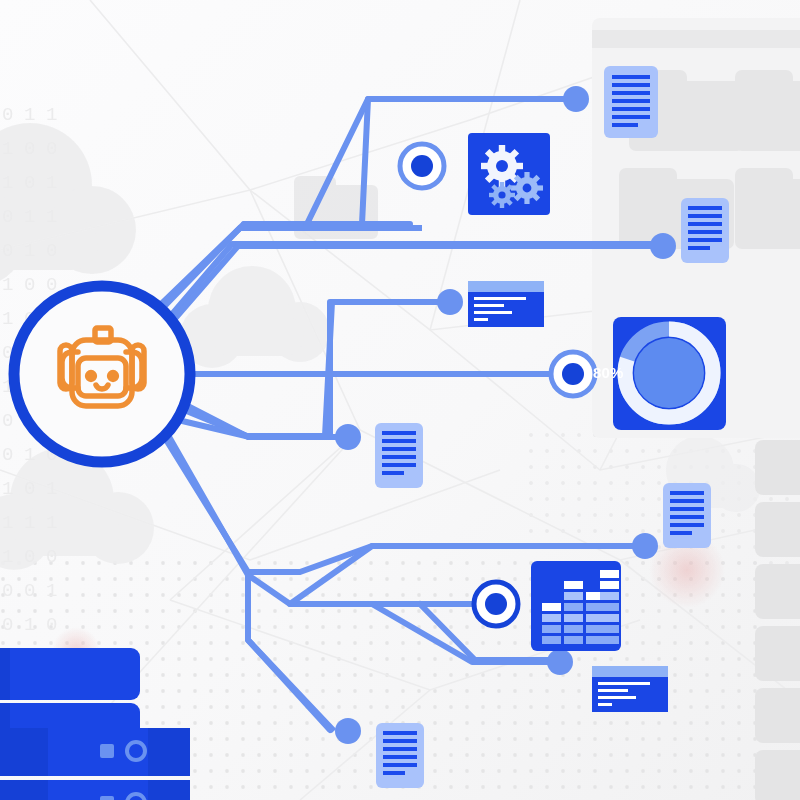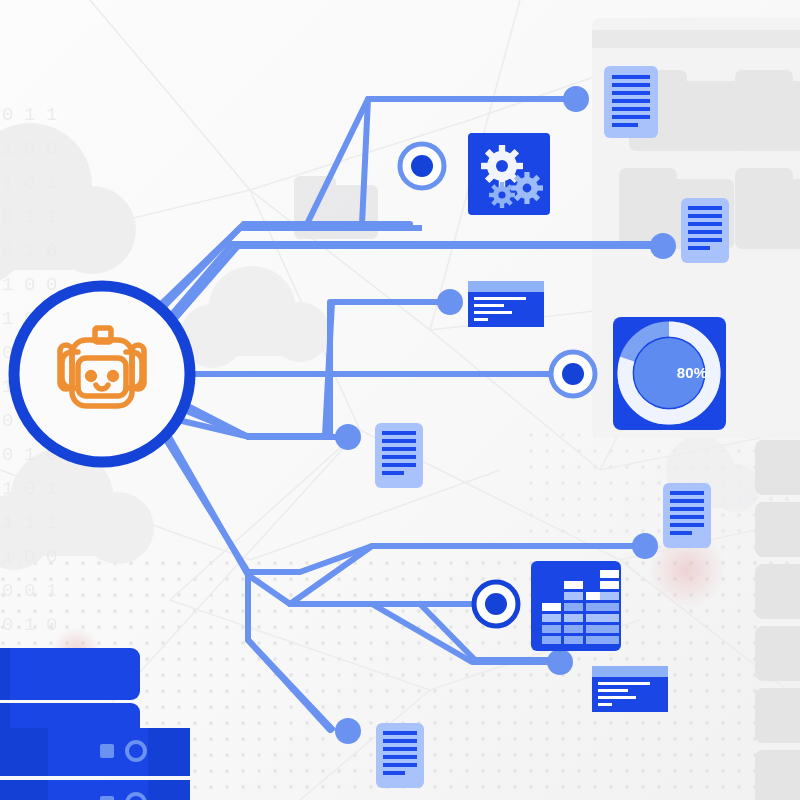--- a/index.html
+++ b/index.html
@@ -433,21 +433,21 @@
       <rect x="592" y="666" width="76" height="11" fill="#8fb2f6"></rect>
       <g fill="#ffffff">
         <rect x="598" y="682" width="52" height="3"></rect>
         <rect x="598" y="689" width="30" height="3"></rect>
         <rect x="598" y="696" width="38" height="3"></rect>
         <rect x="598" y="703" width="14" height="3"></rect>
       </g>
     </g>
   </svg>
 
-  <div class="lbl" style="left:624px;top:364px;width:136px;text-align:center;">80%</div>
+  <div class="lbl" style="left:593px;top:364px;width:136px;text-align:left;">80%</div>
 
   <svg class="layer" viewBox="0 0 800 800">
     <circle cx="102" cy="374" r="88" fill="#fbfbfc" stroke="#1543d8" stroke-width="11"></circle>
     <g fill="none" stroke="#ef8f34" stroke-width="5.5" stroke-linecap="round" stroke-linejoin="round">
       <rect x="60" y="345" width="12" height="44" rx="6"></rect>
       <rect x="132" y="345" width="12" height="44" rx="6"></rect>
       <path d="M 78 352 h -6 a10 10 0 0 0 -10 10 v 16 a10 10 0 0 0 10 10 h 6"></path>
       <path d="M 126 352 h 6 a10 10 0 0 1 10 10 v 16 a10 10 0 0 1 -10 10 h -6"></path>
       <rect x="95" y="328" width="16" height="14" rx="2"></rect>
       <rect x="72" y="340" width="60" height="66" rx="14"></rect>

